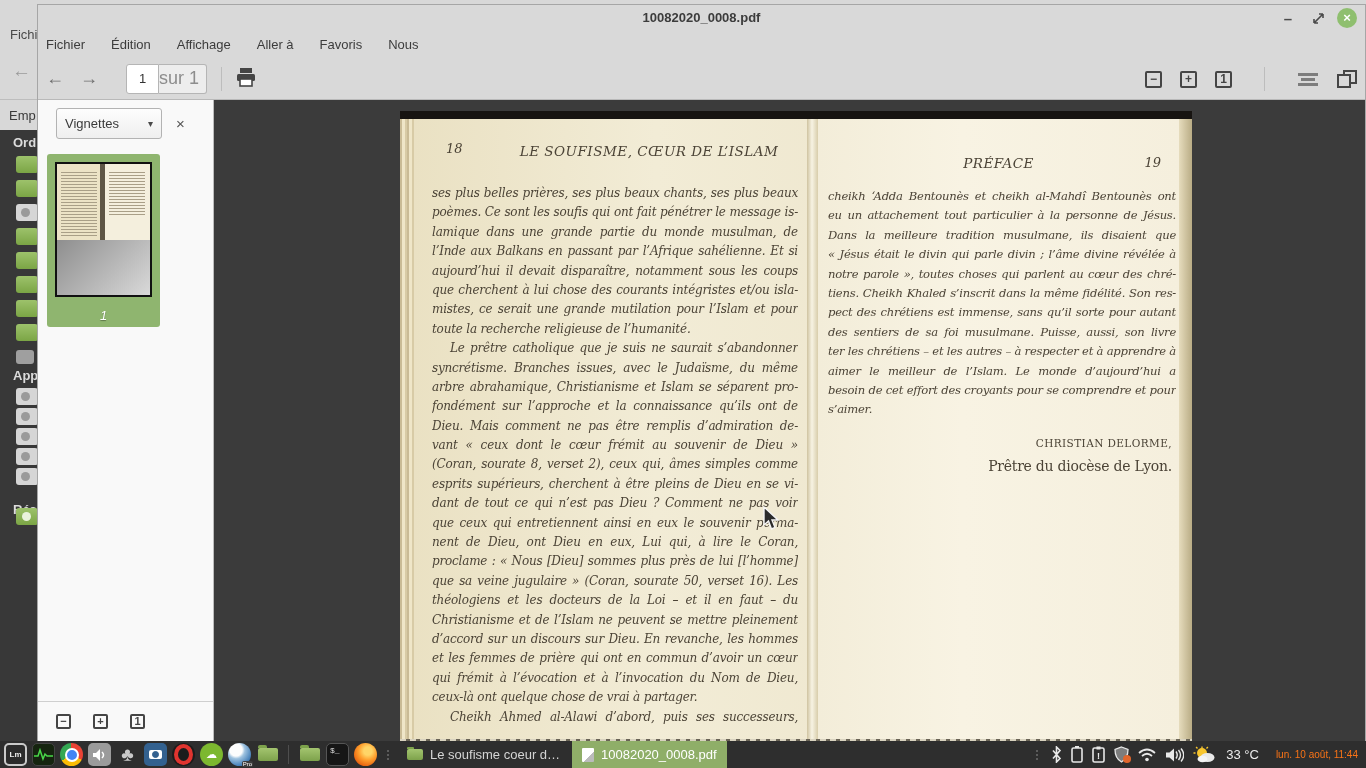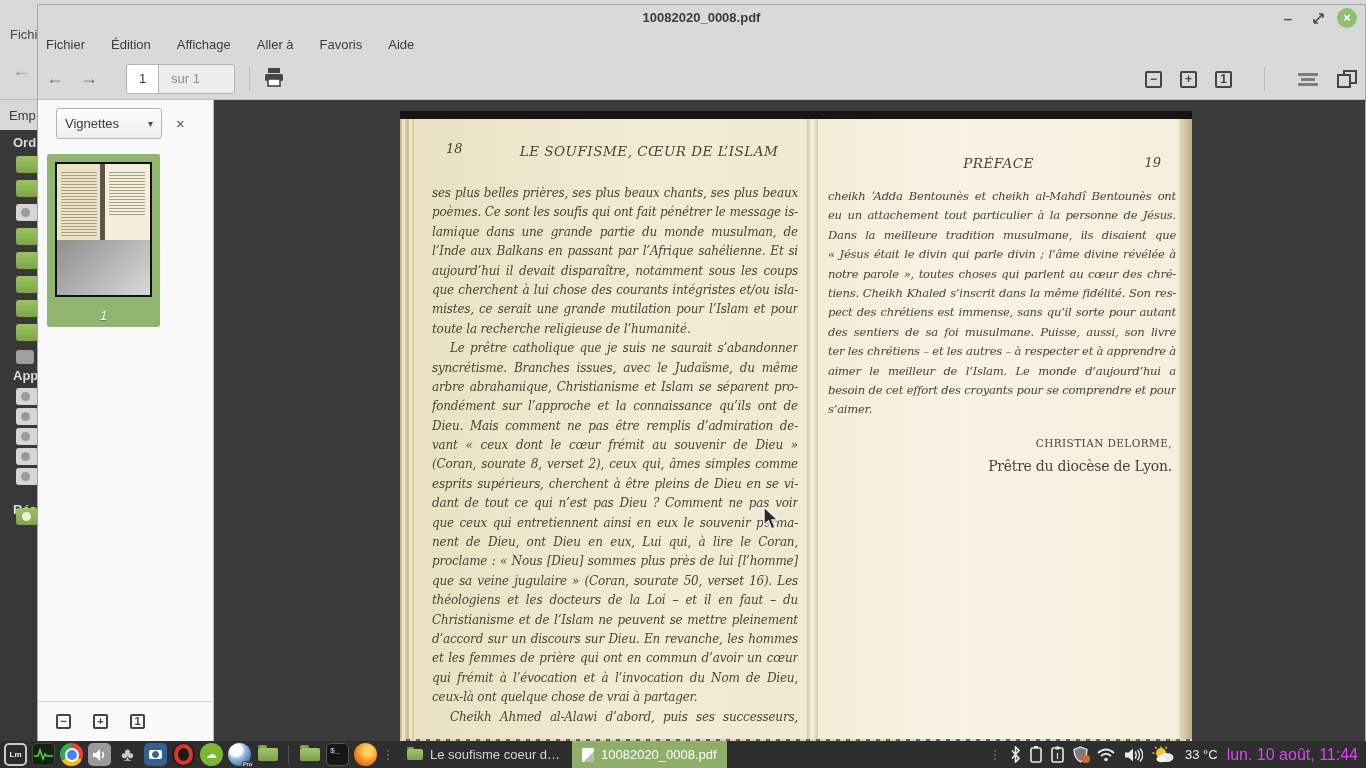--- a/index.html
+++ b/index.html
@@ -34,22 +34,22 @@
   .wb-close{right:8px;top:3px;width:20px;height:20px;border-radius:50%;
     background:#8fbf6f;color:#fff;font-size:13px;font-weight:bold;line-height:20px;text-align:center;}
 
   .menubar{display:flex;gap:26px;padding:6px 0 6px 8px;font-size:13px;color:#3c3c3c;}
   .menu-item{cursor:default;}
 
   .toolbar{position:relative;height:42px;border-bottom:1px solid #b9b9b9;display:flex;align-items:center;}
   .nav-arrow{font-size:18px;color:#6f6f6f;width:34px;text-align:center;}
   .page-box{margin-left:20px;width:33px;height:30px;background:#fff;border:1px solid #b5b5b5;
     border-radius:3px 0 0 3px;font-size:13px;color:#333;text-align:center;outline:none;}
-  .page-total{width:76px;height:30px;background:#ededed;border:1px solid #b5b5b5;border-left:none;
-    border-radius:0 3px 3px 0;font-size:13px;color:#8d8d8d;display:flex;align-items:center;padding-left:12px;}
+  .page-total{width:48px;height:30px;background:#ededed;border:1px solid #b5b5b5;border-left:none;
+    border-radius:0 3px 3px 0;font-size:18px;color:#8d8d8d;display:flex;align-items:center;}
   .tb-sep{width:1px;height:24px;background:#bdbdbd;margin:0 14px;}
   .print-icon{width:20px;height:20px;}
   .tb-right{position:absolute;right:8px;top:0;height:42px;display:flex;align-items:center;gap:18px;}
   .zoom-btn{width:17px;height:17px;border:2px solid #454545;border-radius:2px;
     font-size:12px;font-weight:bold;color:#454545;display:flex;align-items:center;justify-content:center;line-height:1;}
   .cont-icon{display:flex;flex-direction:column;gap:2px;align-items:center;width:22px;}
   .cont-icon span{height:3px;background:#7d7d7d;width:20px;}
   .cont-icon span:nth-child(2){width:14px;}
   .cont-icon span:nth-child(3){width:20px;}
   .dual-icon{position:relative;width:20px;height:18px;}
@@ -153,21 +153,21 @@
     color:#d4d4d4;max-width:175px;}
   .win-btn .label{white-space:nowrap;overflow:hidden;text-overflow:ellipsis;}
   .win-btn.active{background:#8fae68;color:#fff;max-width:185px;}
   .mini-folder{width:16px;height:11px;background:linear-gradient(#a3c46f,#7da24b);border-radius:2px;position:relative;flex:0 0 auto;}
   .mini-folder::before{content:"";position:absolute;left:0;top:-2px;width:7px;height:2px;background:#7da24b;border-radius:1px 1px 0 0;}
   .mini-doc{width:12px;height:14px;background:linear-gradient(135deg,#fff 0 60%,#bbb 60%);border-radius:1px;flex:0 0 auto;}
 
   .tray{margin-left:auto;display:flex;align-items:center;gap:9px;padding-right:8px;height:100%;}
   .tray svg{display:block;}
   .tray-temp{font-size:13px;color:#ececec;}
-  .tray-clock{font-size:16px;color:#d946ef;margin-left:0;}
+  .tray-clock{font-size:10px;color:#f97316;margin-left:8px;}
   .shield-wrap{position:relative;}
   .shield-dot{position:absolute;right:-2px;bottom:0;width:8px;height:8px;border-radius:50%;background:#e2662c;}
 </style>
 </head>
 <body>
 
 <div id="screen">
 
   <div class="bg-window">
     <div class="bg-menu-frag">Fichie</div>
@@ -207,21 +207,21 @@
       </span>
       <span class="winbtn wb-close">×</span>
     </div>
 
     <div class="menubar">
       <span class="menu-item">Fichier</span>
       <span class="menu-item">Édition</span>
       <span class="menu-item">Affichage</span>
       <span class="menu-item">Aller à</span>
       <span class="menu-item">Favoris</span>
-      <span class="menu-item">Aide</span>
+      <span class="menu-item">Nous</span>
     </div>
 
     <div class="toolbar">
       <span class="nav-arrow">←</span>
       <span class="nav-arrow">→</span>
       <input class="page-box" value="1" style="">
       <span class="page-total">sur 1</span>
       <span class="tb-sep"></span>
       <span>
         <svg class="print-icon" viewBox="0 0 20 20">

